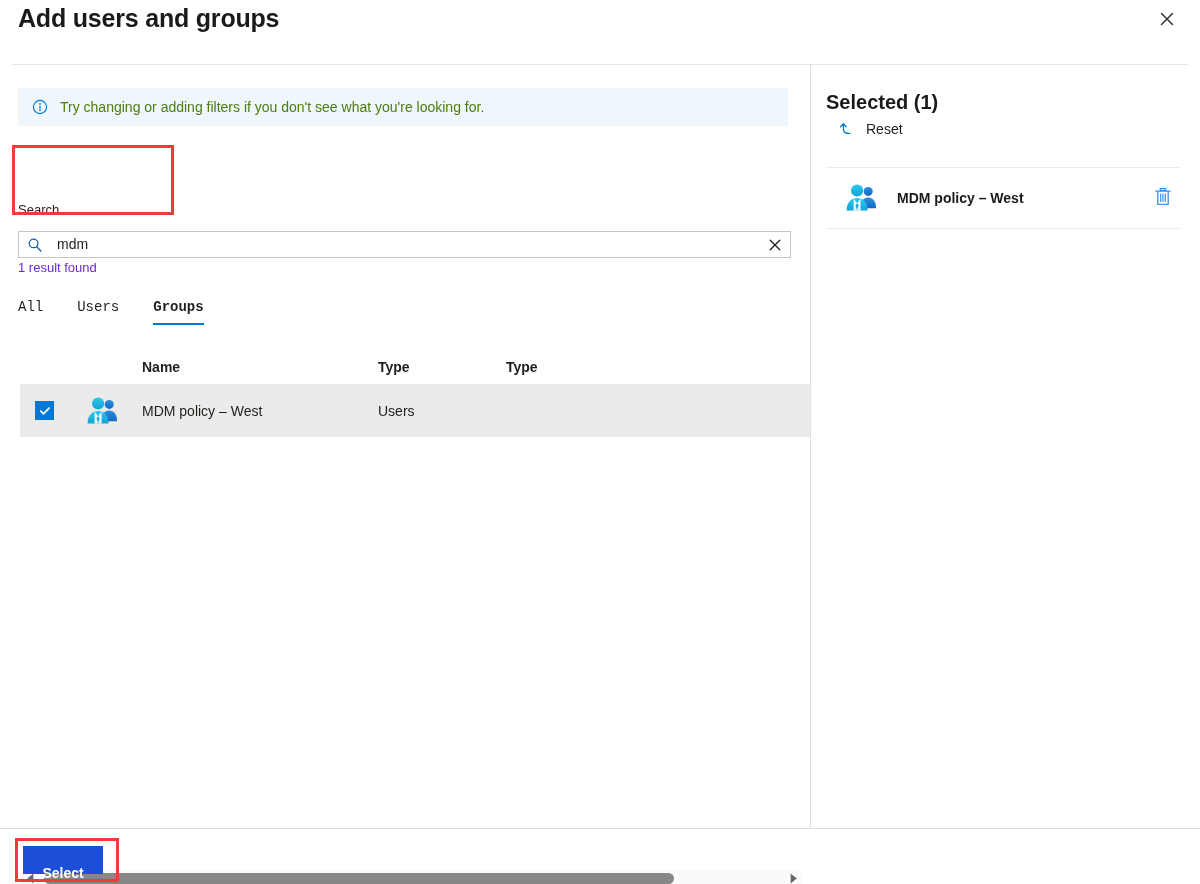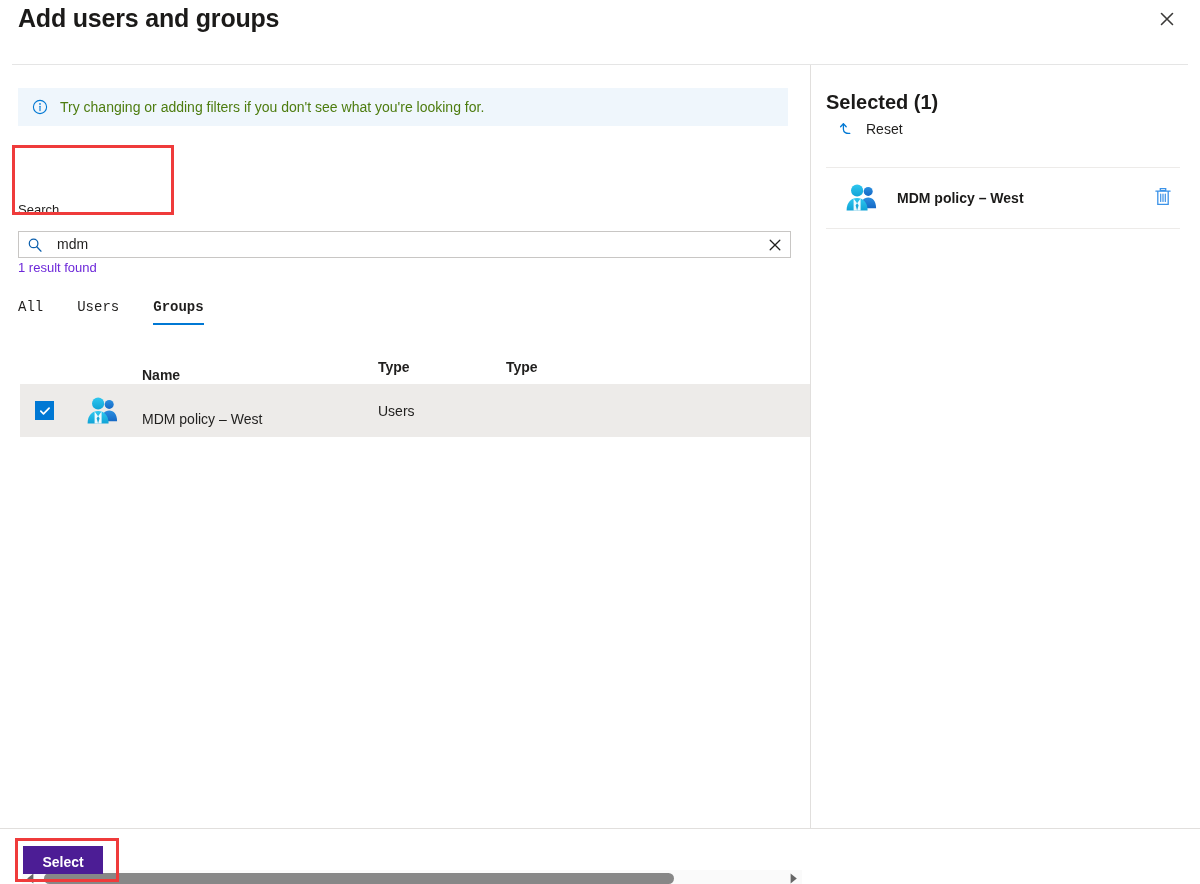--- a/index.html
+++ b/index.html
@@ -202,21 +202,21 @@
   #table {
     position: absolute;
     left: 0;
     top: 285px;
     width: 810px;
   }
   #table-head {
     position: relative;
     height: 34px;
   }
-  .col-name  { position: absolute; left: 142px; margin-top: 8px; }
+  .col-name  { position: absolute; left: 142px; }
   .col-type  { position: absolute; left: 378px; }
   .col-email { position: absolute; left: 506px; }
   #table-head .hcell {
     font-size: 14px;
     font-weight: 700;
     color: #201f1e;
     top: 8px;
     line-height: 18px;
   }
   .table-row {
@@ -306,28 +306,28 @@
     width: 1200px;
     height: 1px;
     background: #e1dfdd;
   }
   #select-btn {
     position: absolute;
     left: 23px;
     top: 846px;
     width: 80px;
     height: 28px;
-    background: #4c1d95;
+    background: #1d4ed8;
     color: #ffffff;
     border: 0;
     font-family: "Liberation Sans", sans-serif;
     font-size: 14px;
     font-weight: 600;
     cursor: pointer;
-    padding: 2px;
+    padding: 13px;
     line-height: 28px;
   }
 
   
   #right-pane {
     position: absolute;
     left: 811px;
     top: 65px;
     width: 389px;
     height: 763px;

